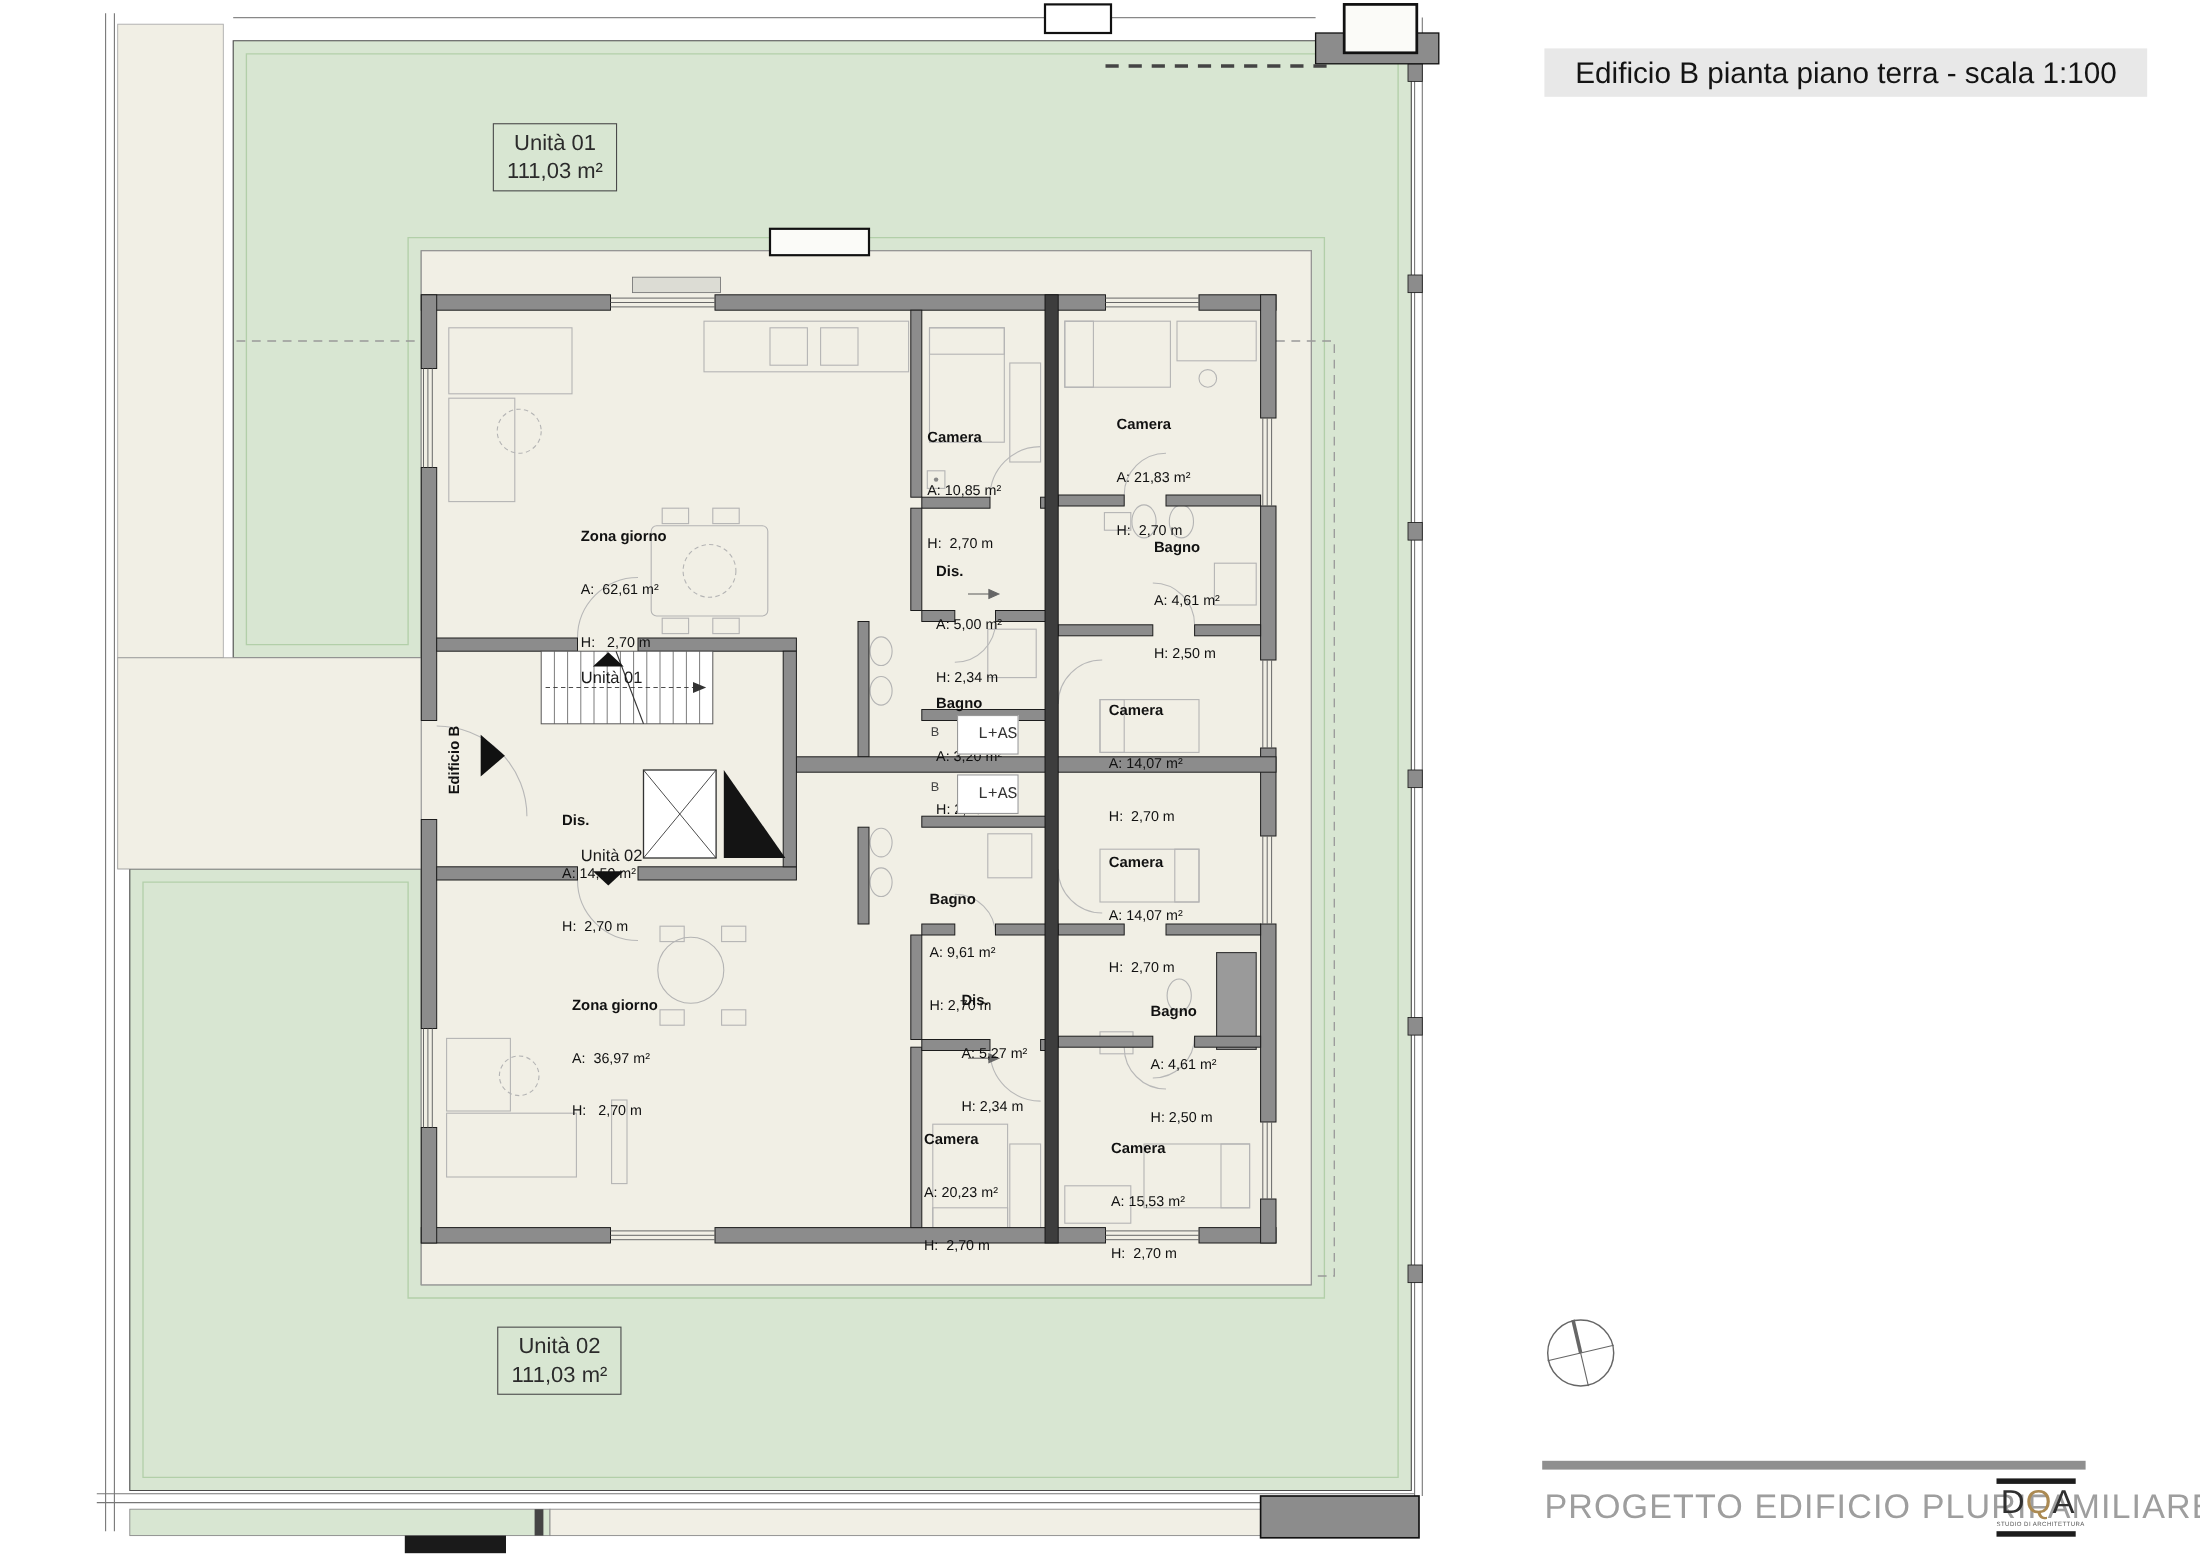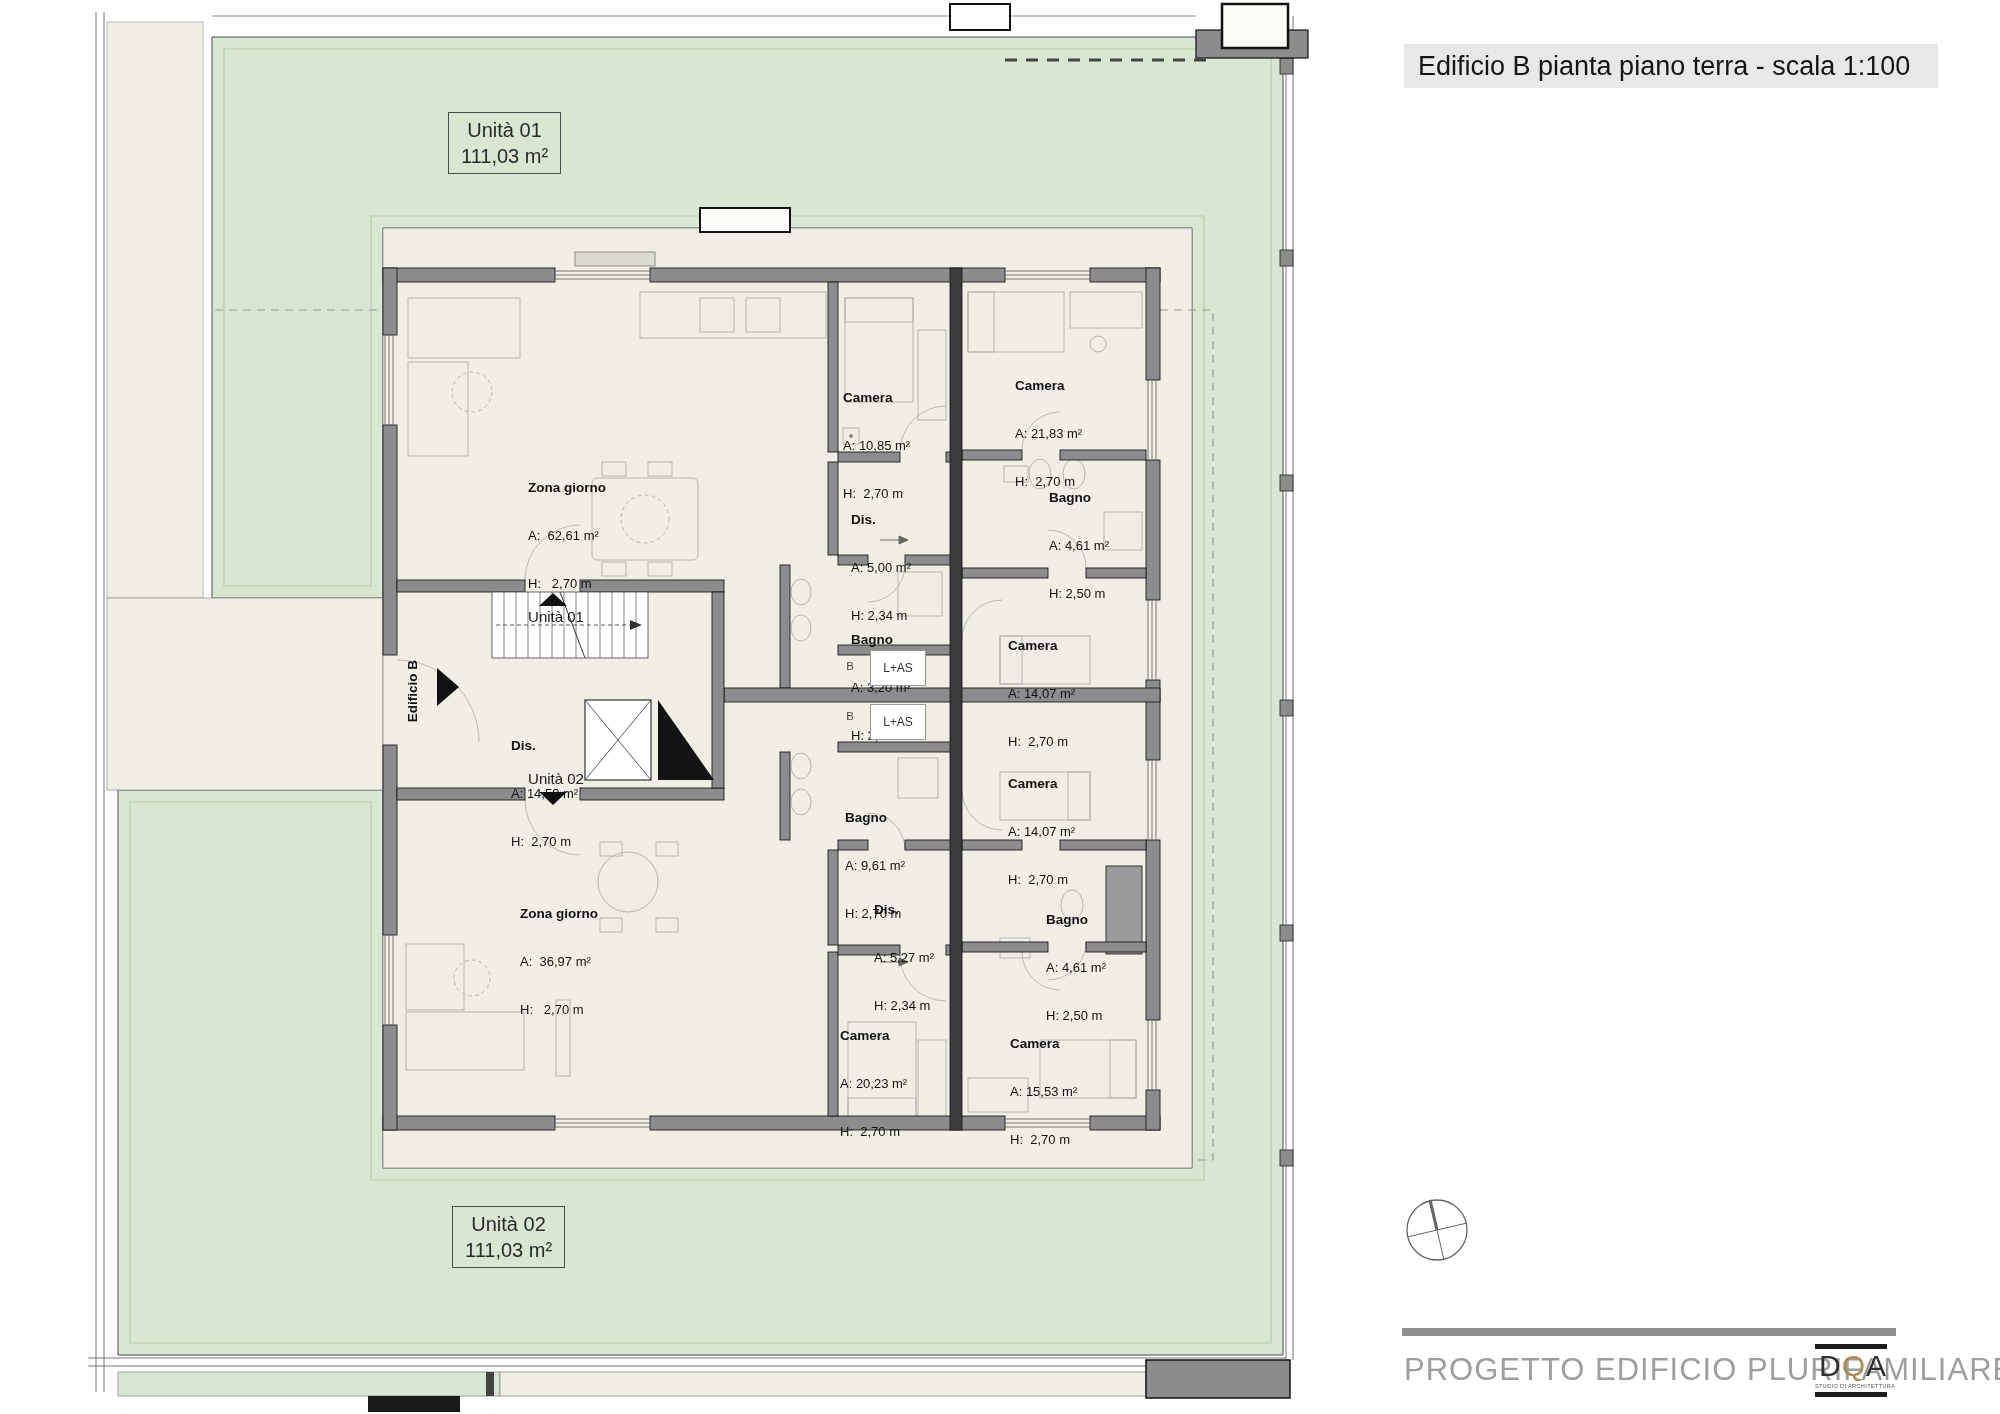--- a/index.html
+++ b/index.html
@@ -1,32 +1,32 @@
 <!DOCTYPE html>
 <html><head>
 <meta charset="utf-8">
 <style>
   html,body{margin:0;padding:0;background:#fff;}
   #page{position:relative;width:2000px;height:1414px;background:#ffffff;overflow:hidden;
         font-family:"Liberation Sans", sans-serif;color:#1a1a1a;}
   #plan-svg{position:absolute;left:0;top:0;}
   
   .title-box{position:absolute;left:1404px;top:44px;width:520px;height:44px;background:#e8e8e8;
-             font-size:27px;line-height:44px;padding-left:14px;color:#141414;white-space:nowrap;}
+             font-size:27px;line-height:44px;padding-left:28px;color:#141414;white-space:nowrap;}
   .garden-box{position:absolute;border:1.3px solid #4a4a4a;text-align:center;font-size:20px;
               line-height:26px;padding:4px 12px;color:#2b2b2b;background:transparent;}
   .rl{position:absolute;white-space:pre;font-size:13px;line-height:16px;color:#111;}
   .rl .rl-name{display:block;font-weight:bold;font-size:13.5px;}
   .rl .rl-line{display:block;}
   .entry-label{position:absolute;width:84px;text-align:center;font-size:15px;color:#1a1a1a;}
   .vlabel{position:absolute;left:358px;top:682px;width:112px;height:18px;text-align:center;
           font-size:13.5px;font-weight:bold;transform:rotate(-90deg);color:#111;}
   .appl-b{position:absolute;width:24px;text-align:center;font-size:11.5px;color:#444;}
   .appl-box{position:absolute;width:54px;height:34px;border:1px solid #999;background:#fff;
-            text-align:center;font-size:12px;line-height:34px;color:#333;}
+            text-align:right;font-size:15px;line-height:34px;color:#333;font-family:Liberation Mono, monospace;}
   
   .footer-rule{position:absolute;left:1402px;top:1328px;width:494px;height:8px;background:#8f8f8f;}
   .footer-text{position:absolute;left:1404px;top:1352px;font-size:31px;letter-spacing:1px;
                color:#9e9e9e;white-space:nowrap;}
   .logo{position:absolute;left:1815px;top:1344px;width:72px;text-align:right;}
   .logo-bar{height:5px;background:#1c1c1c;}
   .logo-text{font-size:30px;line-height:33px;letter-spacing:1px;color:#303030;}
   .logo-text .gold{color:#ab8a52;}
   .logo-sub{font-size:5.5px;letter-spacing:.4px;color:#555;line-height:8px;padding-bottom:2px;white-space:nowrap;}
 </style>

